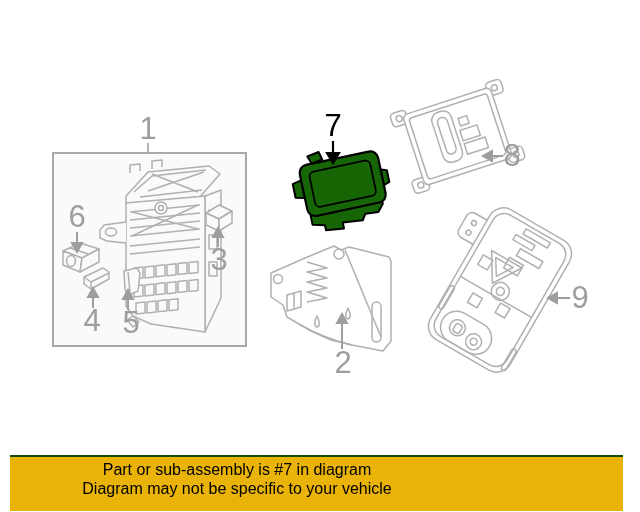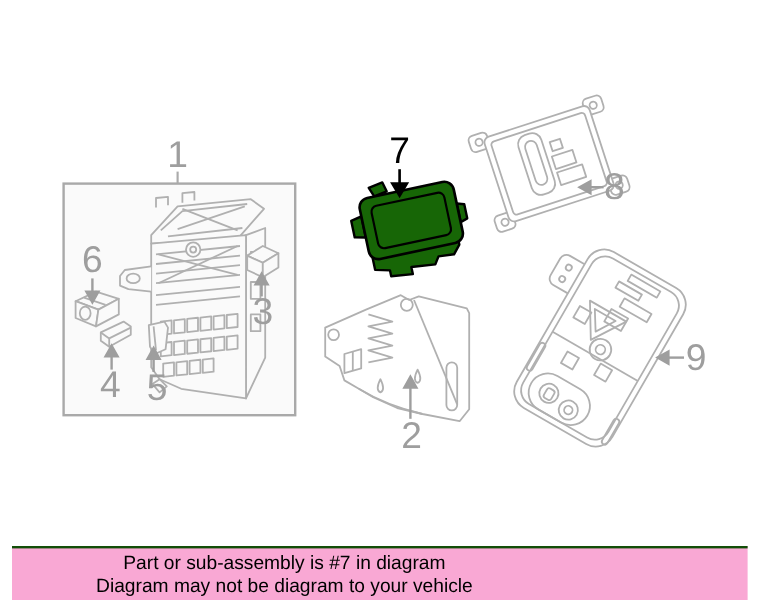--- a/index.html
+++ b/index.html
@@ -3,22 +3,22 @@
 <meta charset="utf-8">
 <style>
   html,body{margin:0;padding:0;background:#ffffff;}
   body{width:640px;height:512px;position:relative;overflow:hidden;
        font-family:"Liberation Sans","DejaVu Sans",sans-serif;}
   .stage{position:absolute;left:0;top:0;width:640px;height:512px;}
   svg.art{position:absolute;left:0;top:0;}
   .lbl{position:absolute;width:44px;margin-left:-22px;text-align:center;
        font-size:31px;line-height:30px;color:#9e9e9e;font-weight:400;}
   .lbl.dark{color:#000000;}
-  .banner{position:absolute;left:10px;top:455px;width:613px;height:45px;
-          background:#f9a8d4;border-top:2px solid #124e08;box-sizing:border-box;}
+  .banner{position:absolute;left:10px;top:455px;width:613px;height:56px;
+          background:#eab308;border-top:2px solid #124e08;box-sizing:border-box;}
   .banner-text{position:absolute;left:0;top:3px;width:454px;text-align:center;
                color:#000000;font-size:16px;line-height:19px;letter-spacing:0px;}
 </style>
 </head>
 <body>
 
 <div class="stage">
 
   <svg class="art" width="640" height="512" viewBox="0 0 640 512">
 
@@ -177,17 +177,17 @@
   <div class="lbl" style="left:92px;top:306px;">4</div>
   <div class="lbl" style="left:131px;top:308px;">5</div>
   <div class="lbl" style="left:77px;top:202px;">6</div>
   <div class="lbl dark" style="left:333px;top:111px;">7</div>
   <div class="lbl" style="left:512px;top:141px;">8</div>
   <div class="lbl" style="left:580px;top:283px;">9</div>
 
   <div class="banner">
     <div class="banner-text">
       <div>Part or sub-assembly is #7 in diagram</div>
-      <div>Diagram may not be diagram to your vehicle</div>
+      <div>Diagram may not be specific to your vehicle</div>
     </div>
   </div>
 
 </div>
 
 </body></html>

